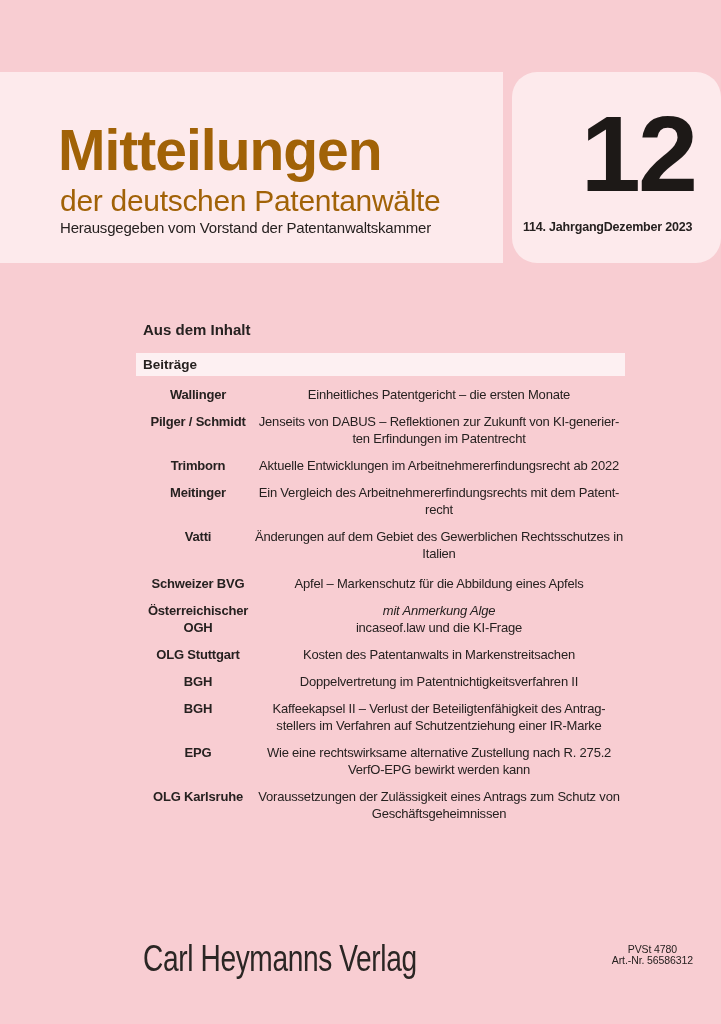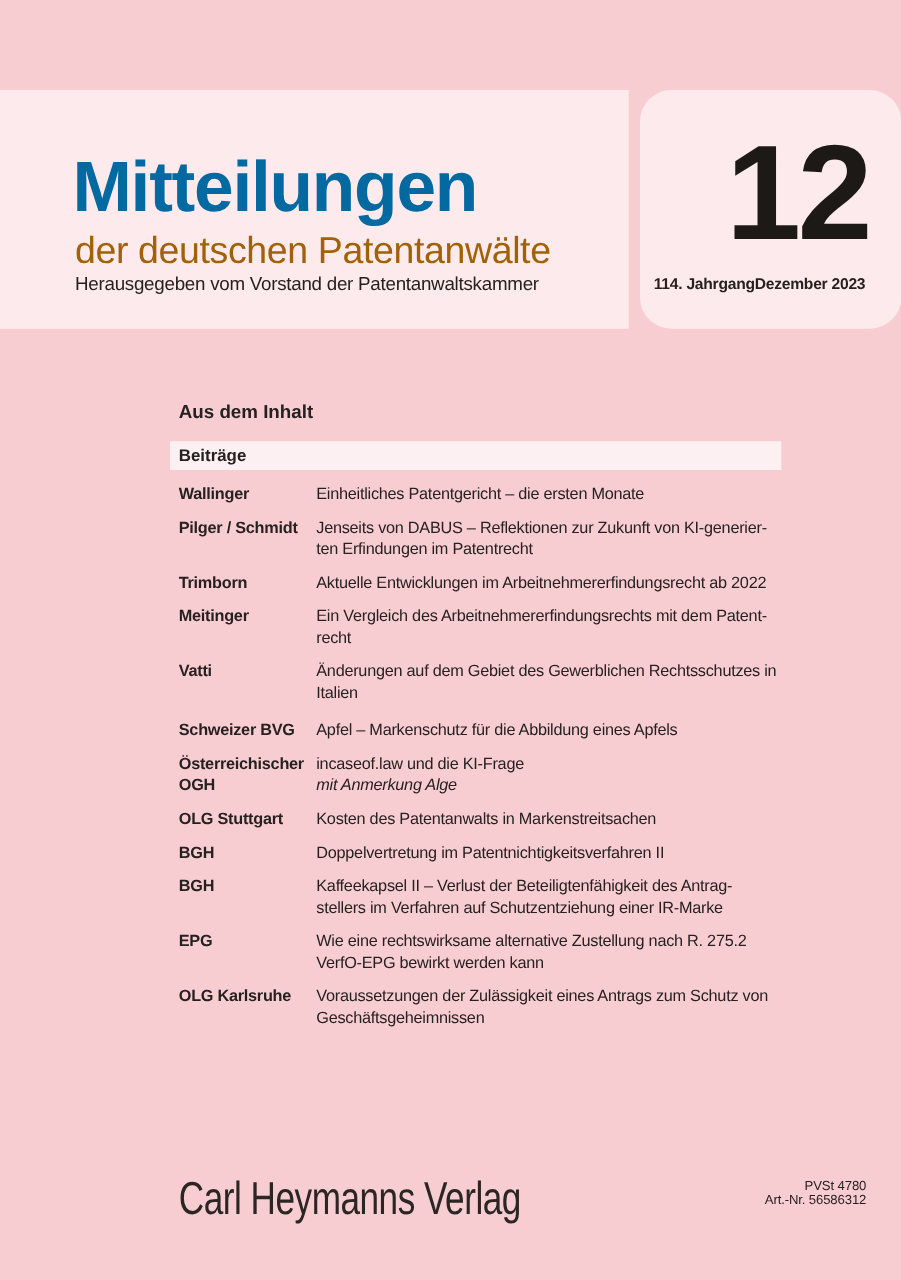--- a/index.html
+++ b/index.html
@@ -17,21 +17,21 @@
     background:var(--page-bg);
     overflow:hidden;
   }
   
   .panel{position:absolute;top:72px;height:191px;background:var(--panel-bg);}
   .panel-left{left:0;width:503px;}
   .panel-right{left:512px;width:209px;border-radius:25px;}
   .mag-title{
     position:absolute;left:58px;top:50px;
     font-size:57px;font-weight:700;line-height:1;
-    letter-spacing:-1px;color:#0369a1;
+    letter-spacing:-1px;color:#a16207;
   }
   .mag-subtitle{
     position:absolute;left:60px;top:114px;
     font-size:30px;font-weight:400;line-height:1;
     letter-spacing:-0.3px;color:#a16207;
   }
   .mag-publisher-line{
     position:absolute;left:60px;top:148px;
     font-size:15px;font-weight:400;line-height:1;
     letter-spacing:-0.2px;
@@ -55,41 +55,41 @@
   .toc{position:absolute;left:136px;top:353px;width:489px;}
   .section-bar{
     height:23px;background:var(--bar-bg);
     display:flex;align-items:center;
     padding-left:7px;
     font-size:13.5px;font-weight:700;
   }
   .rows{padding-left:7px;}
   .rows.first{margin-top:10px;margin-bottom:13px;}
   .rows.second{}
-  .row{display:flex;margin-bottom:10px;}
+  .row{display:flex;margin-bottom:10px;text-align:center;}
   .row:last-child{margin-bottom:0;}
   .col-name{
     width:110px;flex:0 0 110px;
     font-weight:700;font-size:13px;line-height:17px;
     letter-spacing:-0.2px;
   }
   .col-desc{flex:1;font-size:13px;line-height:17px;letter-spacing:-0.2px;}
   .line{display:block;white-space:nowrap;}
   .line.em{font-style:italic;}
   
   .footer-publisher{
     position:absolute;left:143px;top:940px;
     font-size:37px;font-weight:400;line-height:1;
     letter-spacing:-0.5px;color:#2b2624;
     transform:scaleX(0.76);transform-origin:left center;
     white-space:nowrap;
   }
   .footer-right{
     position:absolute;right:28px;top:944px;
-    text-align:right;
+    text-align:center;
     font-size:10.5px;font-weight:400;line-height:11px;
     letter-spacing:-0.1px;
   }
 </style>
 </head>
 <body>
 
 <div class="page">
 
   <div class="panel panel-left">
@@ -154,22 +154,22 @@
     <div class="rows second">
       <div class="row">
         <div class="col-name">Schweizer BVG</div>
         <div class="col-desc">
           <span class="line">Apfel – Markenschutz für die Abbildung eines Apfels</span>
         </div>
       </div>
       <div class="row">
         <div class="col-name">Österreichischer OGH</div>
         <div class="col-desc">
+          <span class="line em">mit Anmerkung Alge</span>
           <span class="line">incaseof.law und die KI-Frage</span>
-          <span class="line em">mit Anmerkung Alge</span>
         </div>
       </div>
       <div class="row">
         <div class="col-name">OLG Stuttgart</div>
         <div class="col-desc">
           <span class="line">Kosten des Patentanwalts in Markenstreitsachen</span>
         </div>
       </div>
       <div class="row">
         <div class="col-name">BGH</div>

